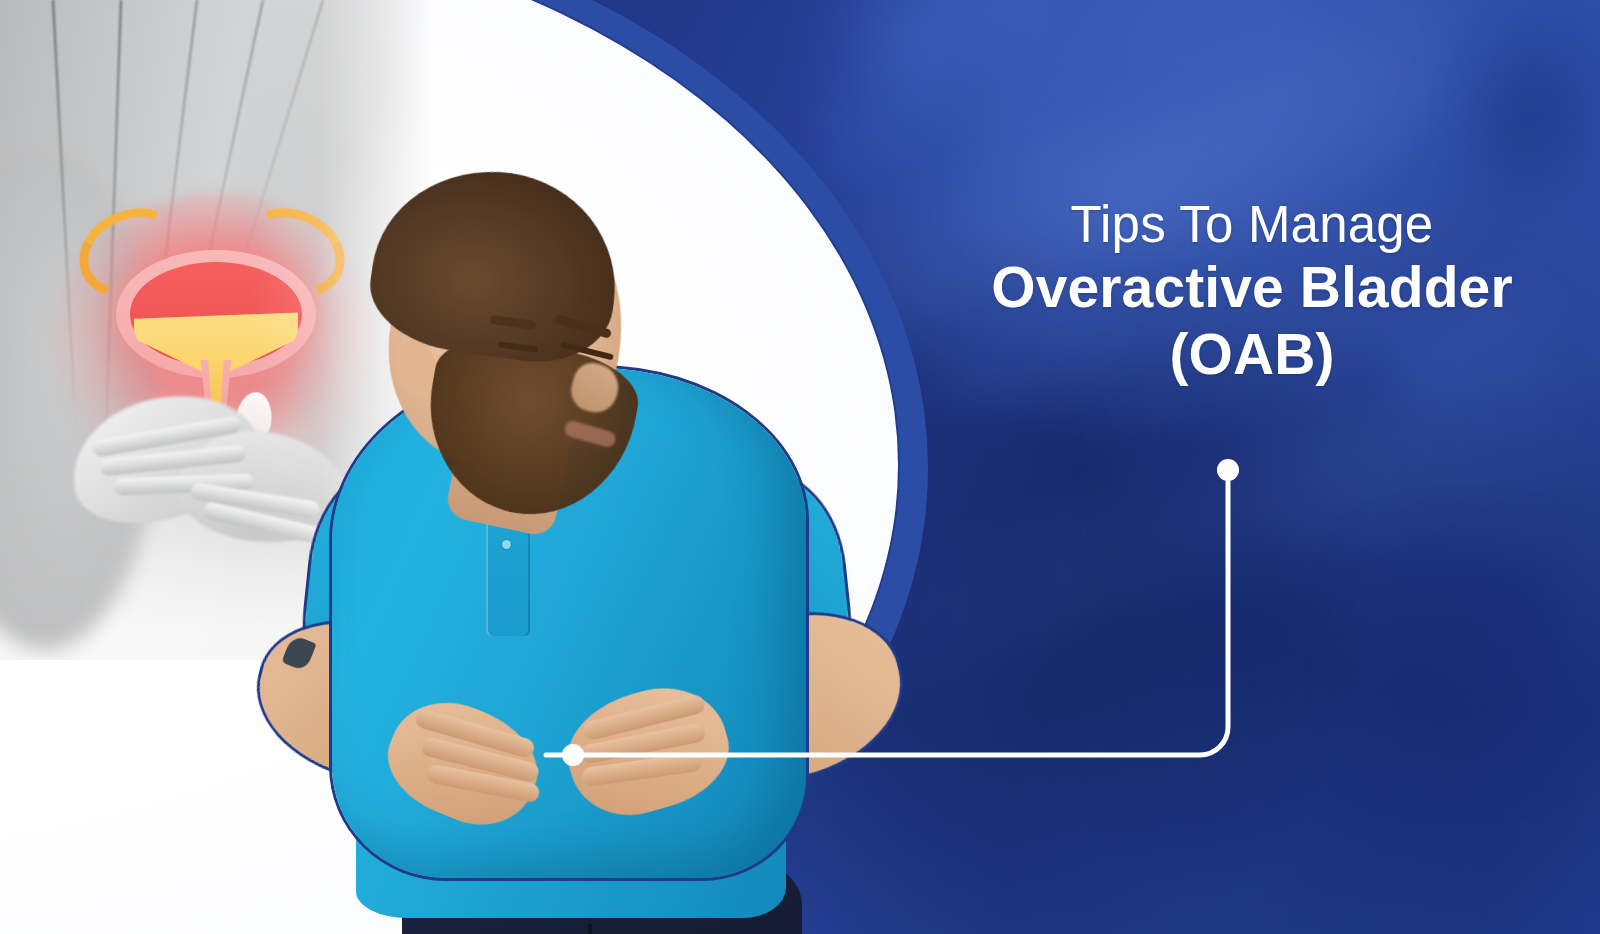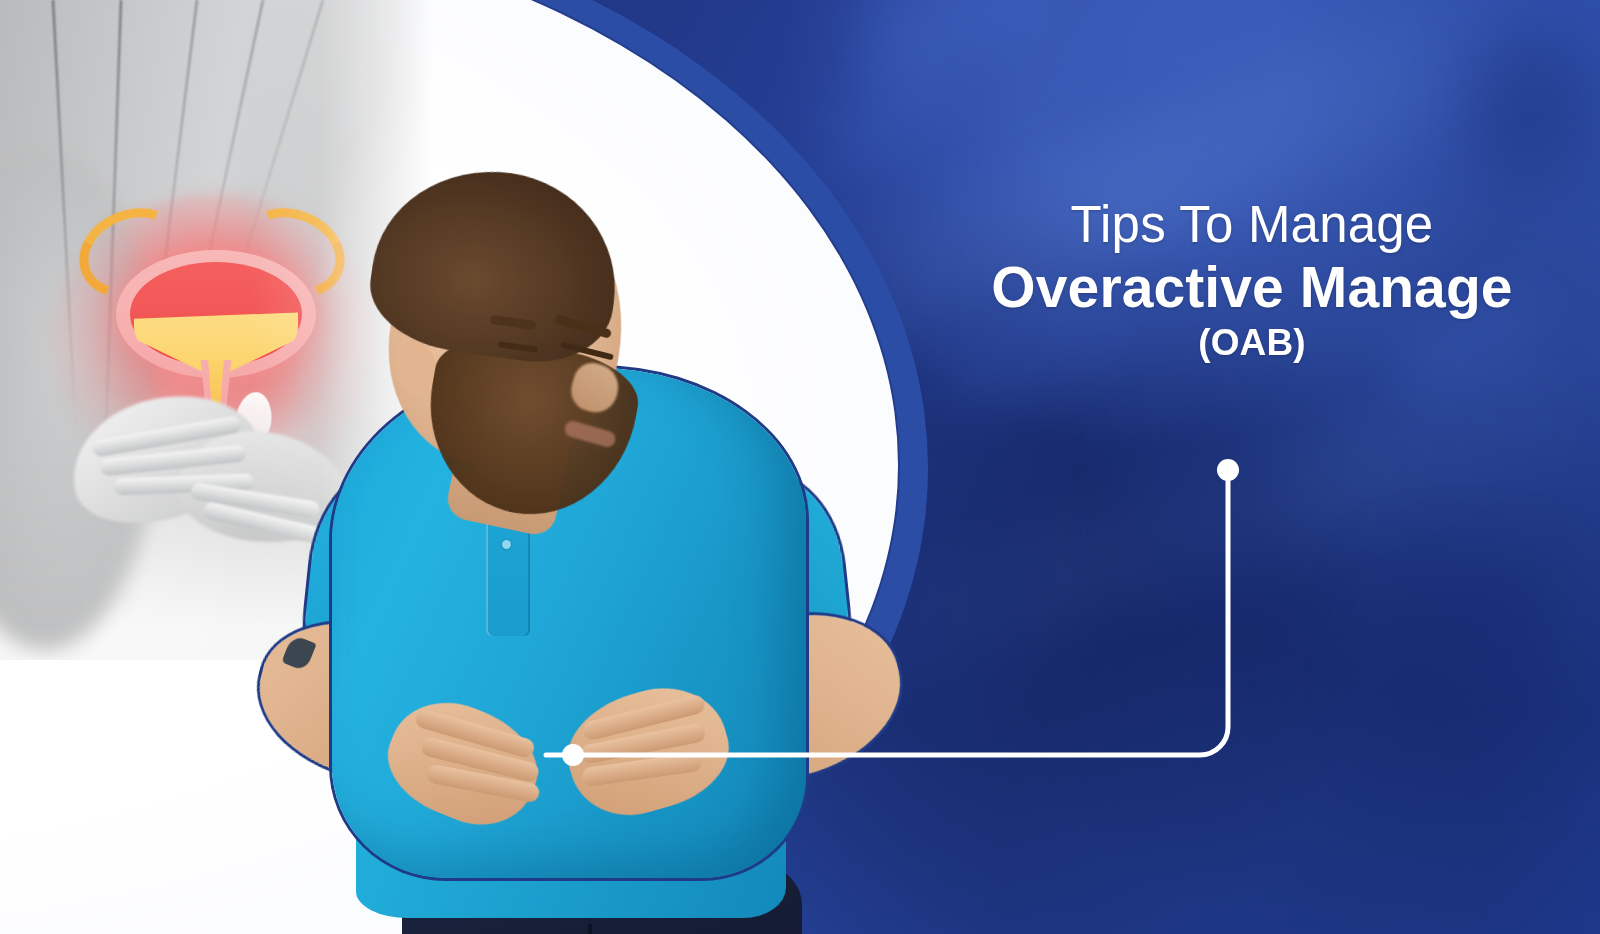--- a/index.html
+++ b/index.html
@@ -202,21 +202,21 @@
 
   
   .title-block{
     position:absolute;
     left:952px;top:196px;width:600px;
     text-align:center;color:#ffffff;
     text-shadow:0 1px 3px rgba(0,0,0,.22);
   }
   .t-line1{font-size:51px;font-weight:400;line-height:1.13;letter-spacing:.2px;white-space:nowrap;}
   .t-line2{font-size:57px;font-weight:700;line-height:1.18;letter-spacing:.1px;white-space:nowrap;}
-  .t-line3{font-size:37px;font-weight:700;line-height:1.18;letter-spacing:.1px;white-space:nowrap;}
+  .t-line3{font-size:57px;font-weight:700;line-height:1.18;letter-spacing:.1px;white-space:nowrap;}
 </style>
 </head>
 <body>
 
 <div id="banner">
 
   <div class="bg-base">
     <div class="streak s1"></div>
     <div class="streak s2"></div>
     <div class="blob b1"></div>
@@ -304,17 +304,17 @@
   </div>
 
   <svg class="connector" viewBox="0 0 1600 934">
     <path d="M 573 755 L 1227 755 A 28 28 0 0 0 1255 727 L 1255 470" fill="none" stroke="#ffffff" stroke-width="5" stroke-linecap="round" transform="translate(-27,0)"></path>
     <circle cx="573" cy="755" r="11" fill="#ffffff"></circle>
     <circle cx="1228" cy="470" r="11" fill="#ffffff"></circle>
   </svg>
 
   <div class="title-block">
     <div class="t-line1">Tips To Manage</div>
-    <div class="t-line2">Overactive Manage</div>
+    <div class="t-line2">Overactive Bladder</div>
     <div class="t-line3">(OAB)</div>
   </div>
 
 </div>
 
 </body></html>

